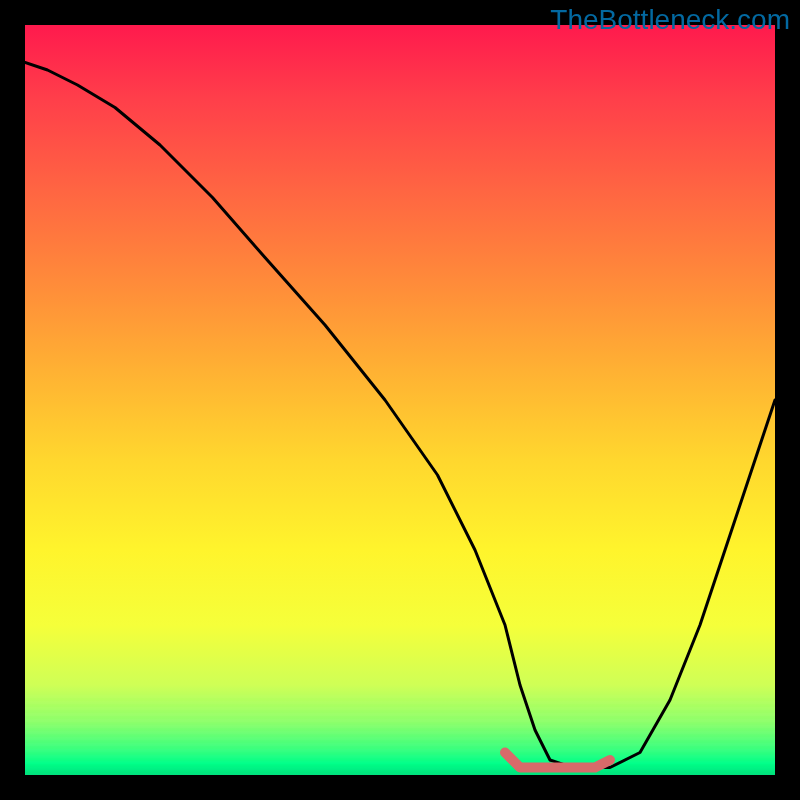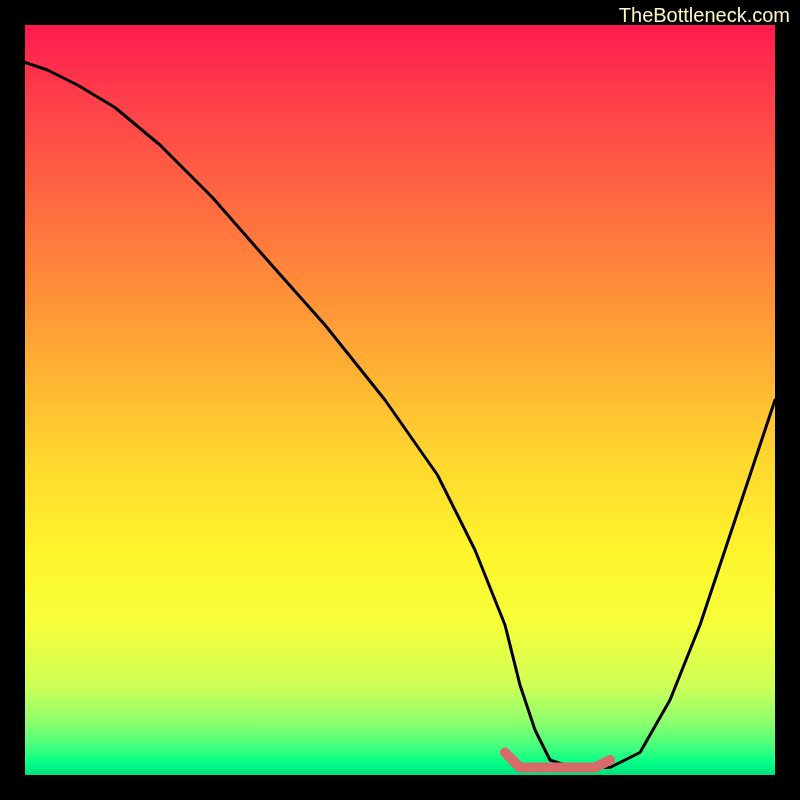--- a/index.html
+++ b/index.html
@@ -8,23 +8,23 @@
     position: relative;
     width: 800px;
     height: 800px;
     background: #000;
   }
   .watermark {
     position: absolute;
     top: 4px;
     right: 10px;
     font-family: Arial, Helvetica, sans-serif;
-    font-size: 20px;
+    font-size: 28px;
     font-weight: 500;
-    color: #fef9c3;
+    color: #0369a1;
     z-index: 10;
   }
   .plot {
     position: absolute;
     left: 25px;
     top: 25px;
     width: 750px;
     height: 750px;
   }
   .gradient-bg {

